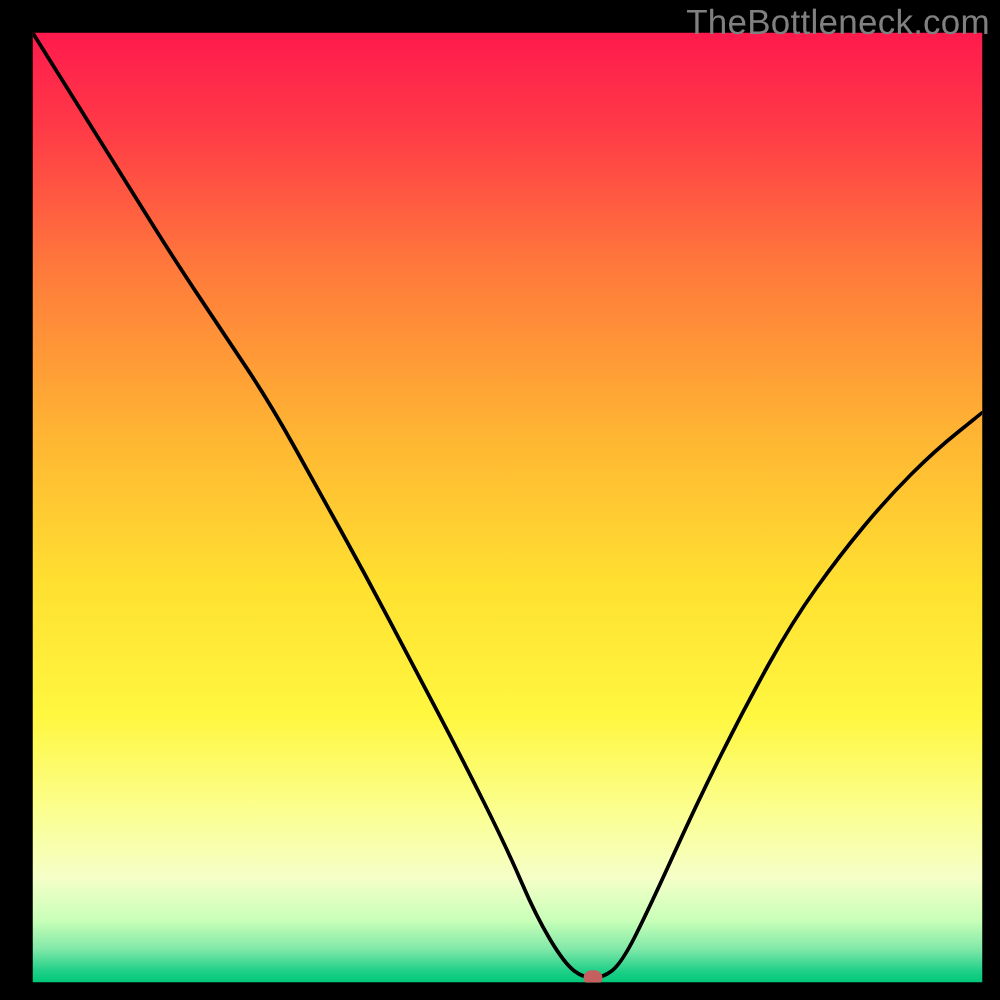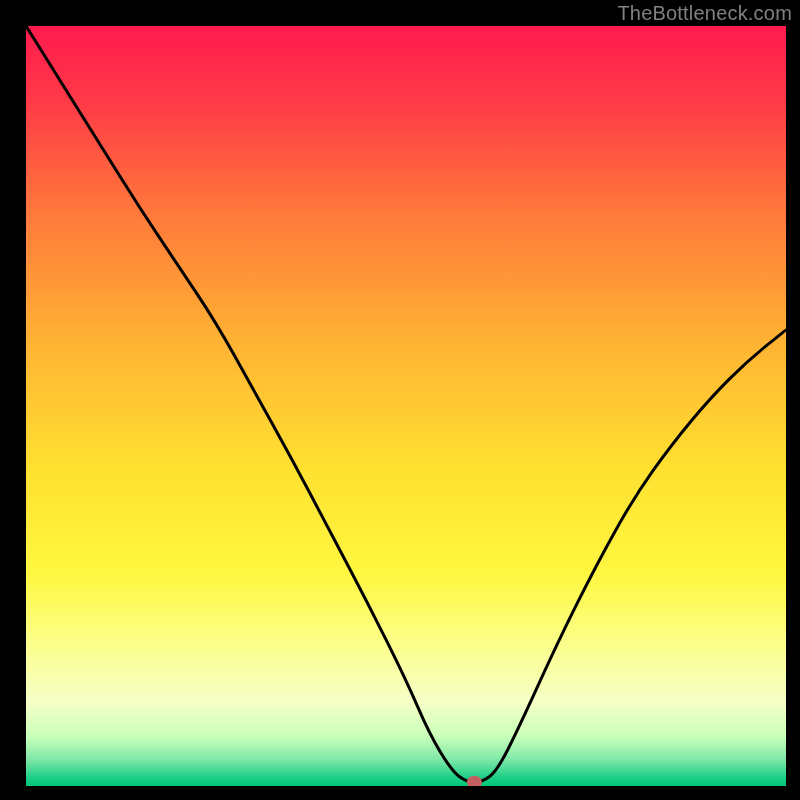--- a/index.html
+++ b/index.html
@@ -15,21 +15,21 @@
     width: 800px;
     height: 800px;
     background: #000;
   }
   .watermark {
     position: absolute;
     top: 2px;
     right: 8px;
     color: #808080;
     font-family: Arial, Helvetica, sans-serif;
-    font-size: 20px;
+    font-size: 28px;
     letter-spacing: 0.2px;
     z-index: 10;
   }
   .plot-frame {
     position: absolute;
     background: #000;
   }
   svg {
     display: block;
   }

